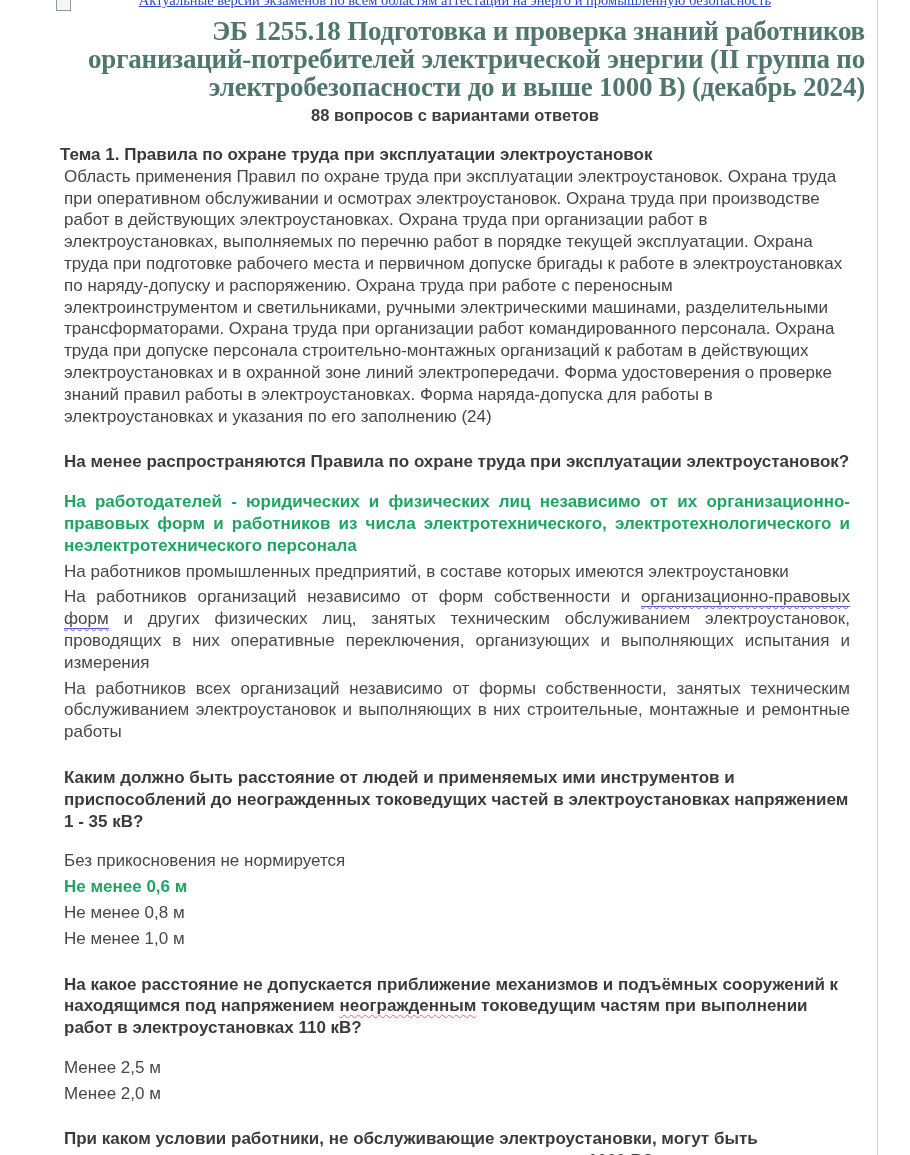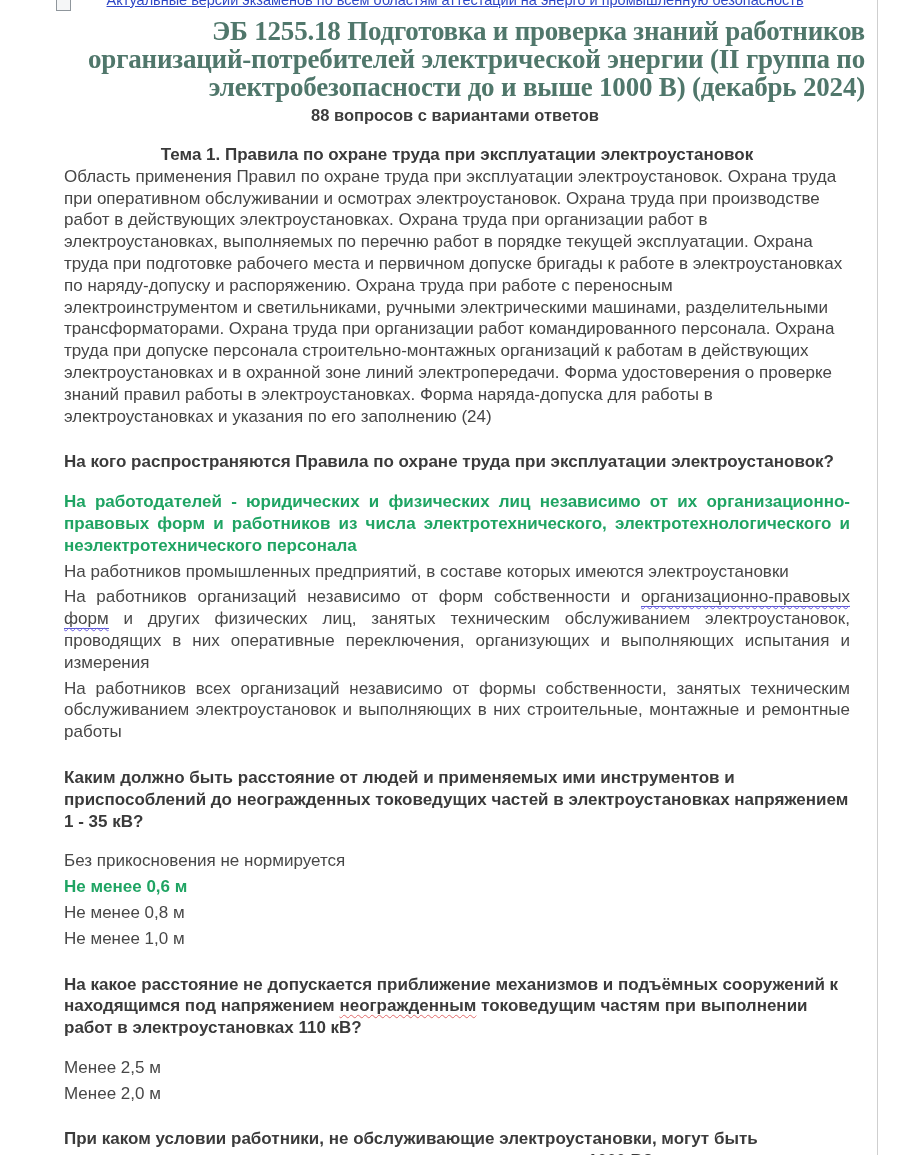--- a/index.html
+++ b/index.html
@@ -15,20 +15,21 @@
     position: absolute;
     left: 877px; top: 0;
     width: 1px; height: 1155px;
     background: #cfcfcf;
   }
   
   .top-strip {
     position: relative;
     height: 14px;
     overflow: hidden;
+    font-family: Liberation Serif, serif;
   }
   .checkbox-ghost {
     position: absolute;
     left: 56px; top: -6px;
     width: 13px; height: 15px;
     border: 1px solid #8f969c;
     background: #f5f6f7;
   }
   .top-link {
     display: block;
@@ -61,21 +62,21 @@
   }
   .content {
     width: 794px;
     margin-left: 60px;
     font-size: 17px;
     line-height: 21.8px;
     color: #454545;
   }
   .topic-heading {
     margin: 19px 0 0 0;
-    text-align: center;
+    text-align: left;
     font-weight: bold;
     font-size: 17px;
     color: #3a3a3a;
   }
   p { margin: 4px; }
   .body-par { margin-top: 0; }
   .q {
     font-weight: bold;
     color: #3b3b3b;
     margin-top: 24px;
@@ -108,21 +109,21 @@
 </div>
 
 <h1 class="title">ЭБ 1255.18 Подготовка и проверка знаний работников организаций-потребителей электрической энергии (II группа по электробезопасности до и выше 1000 В) (декабрь 2024)</h1>
 <div class="subtitle">88 вопросов с вариантами ответов</div>
 
 <div class="content">
 
   <h2 class="topic-heading">Тема 1. Правила по охране труда при эксплуатации электроустановок</h2>
   <p class="body-par">Область применения Правил по охране труда при эксплуатации электроустановок. Охрана труда при оперативном обслуживании и осмотрах электроустановок. Охрана труда при производстве работ в действующих электроустановках. Охрана труда при организации работ в электроустановках, выполняемых по перечню работ в порядке текущей эксплуатации. Охрана труда при подготовке рабочего места и первичном допуске бригады к работе в электроустановках по наряду-допуску и распоряжению. Охрана труда при работе с переносным электроинструментом и светильниками, ручными электрическими машинами, разделительными трансформаторами. Охрана труда при организации работ командированного персонала. Охрана труда при допуске персонала строительно-монтажных организаций к работам в действующих электроустановках и в охранной зоне линий электропередачи. Форма удостоверения о проверке знаний правил работы в электроустановках. Форма наряда-допуска для работы в электроустановках и указания по его заполнению (24)</p>
 
-  <p class="q">На кого распространяются Правила по охране труда при эксплуатации электроустановок?</p>
+  <p class="q">На менее распространяются Правила по охране труда при эксплуатации электроустановок?</p>
   <div class="answers">
     <p class="ans correct justify">На работодателей - юридических и физических лиц независимо от их организационно-правовых форм и работников из числа электротехнического, электротехнологического и неэлектротехнического персонала</p>
     <p class="ans">На работников промышленных предприятий, в составе которых имеются электроустановки</p>
     <p class="ans justify"><span>На работников организаций независимо от форм собственности и </span><span class="wavy-blue">организационно-правовых форм</span><span> и других физических лиц, занятых техническим обслуживанием электроустановок, проводящих в них оперативные переключения, организующих и выполняющих испытания и измерения</span></p>
     <p class="ans justify">На работников всех организаций независимо от формы собственности, занятых техническим обслуживанием электроустановок и выполняющих в них строительные, монтажные и ремонтные работы</p>
   </div>
 
   <p class="q">Каким должно быть расстояние от людей и применяемых ими инструментов и приспособлений до неогражденных токоведущих частей в электроустановках напряжением 1 - 35 кВ?</p>
   <div class="answers">
     <p class="ans">Без прикосновения не нормируется</p>

